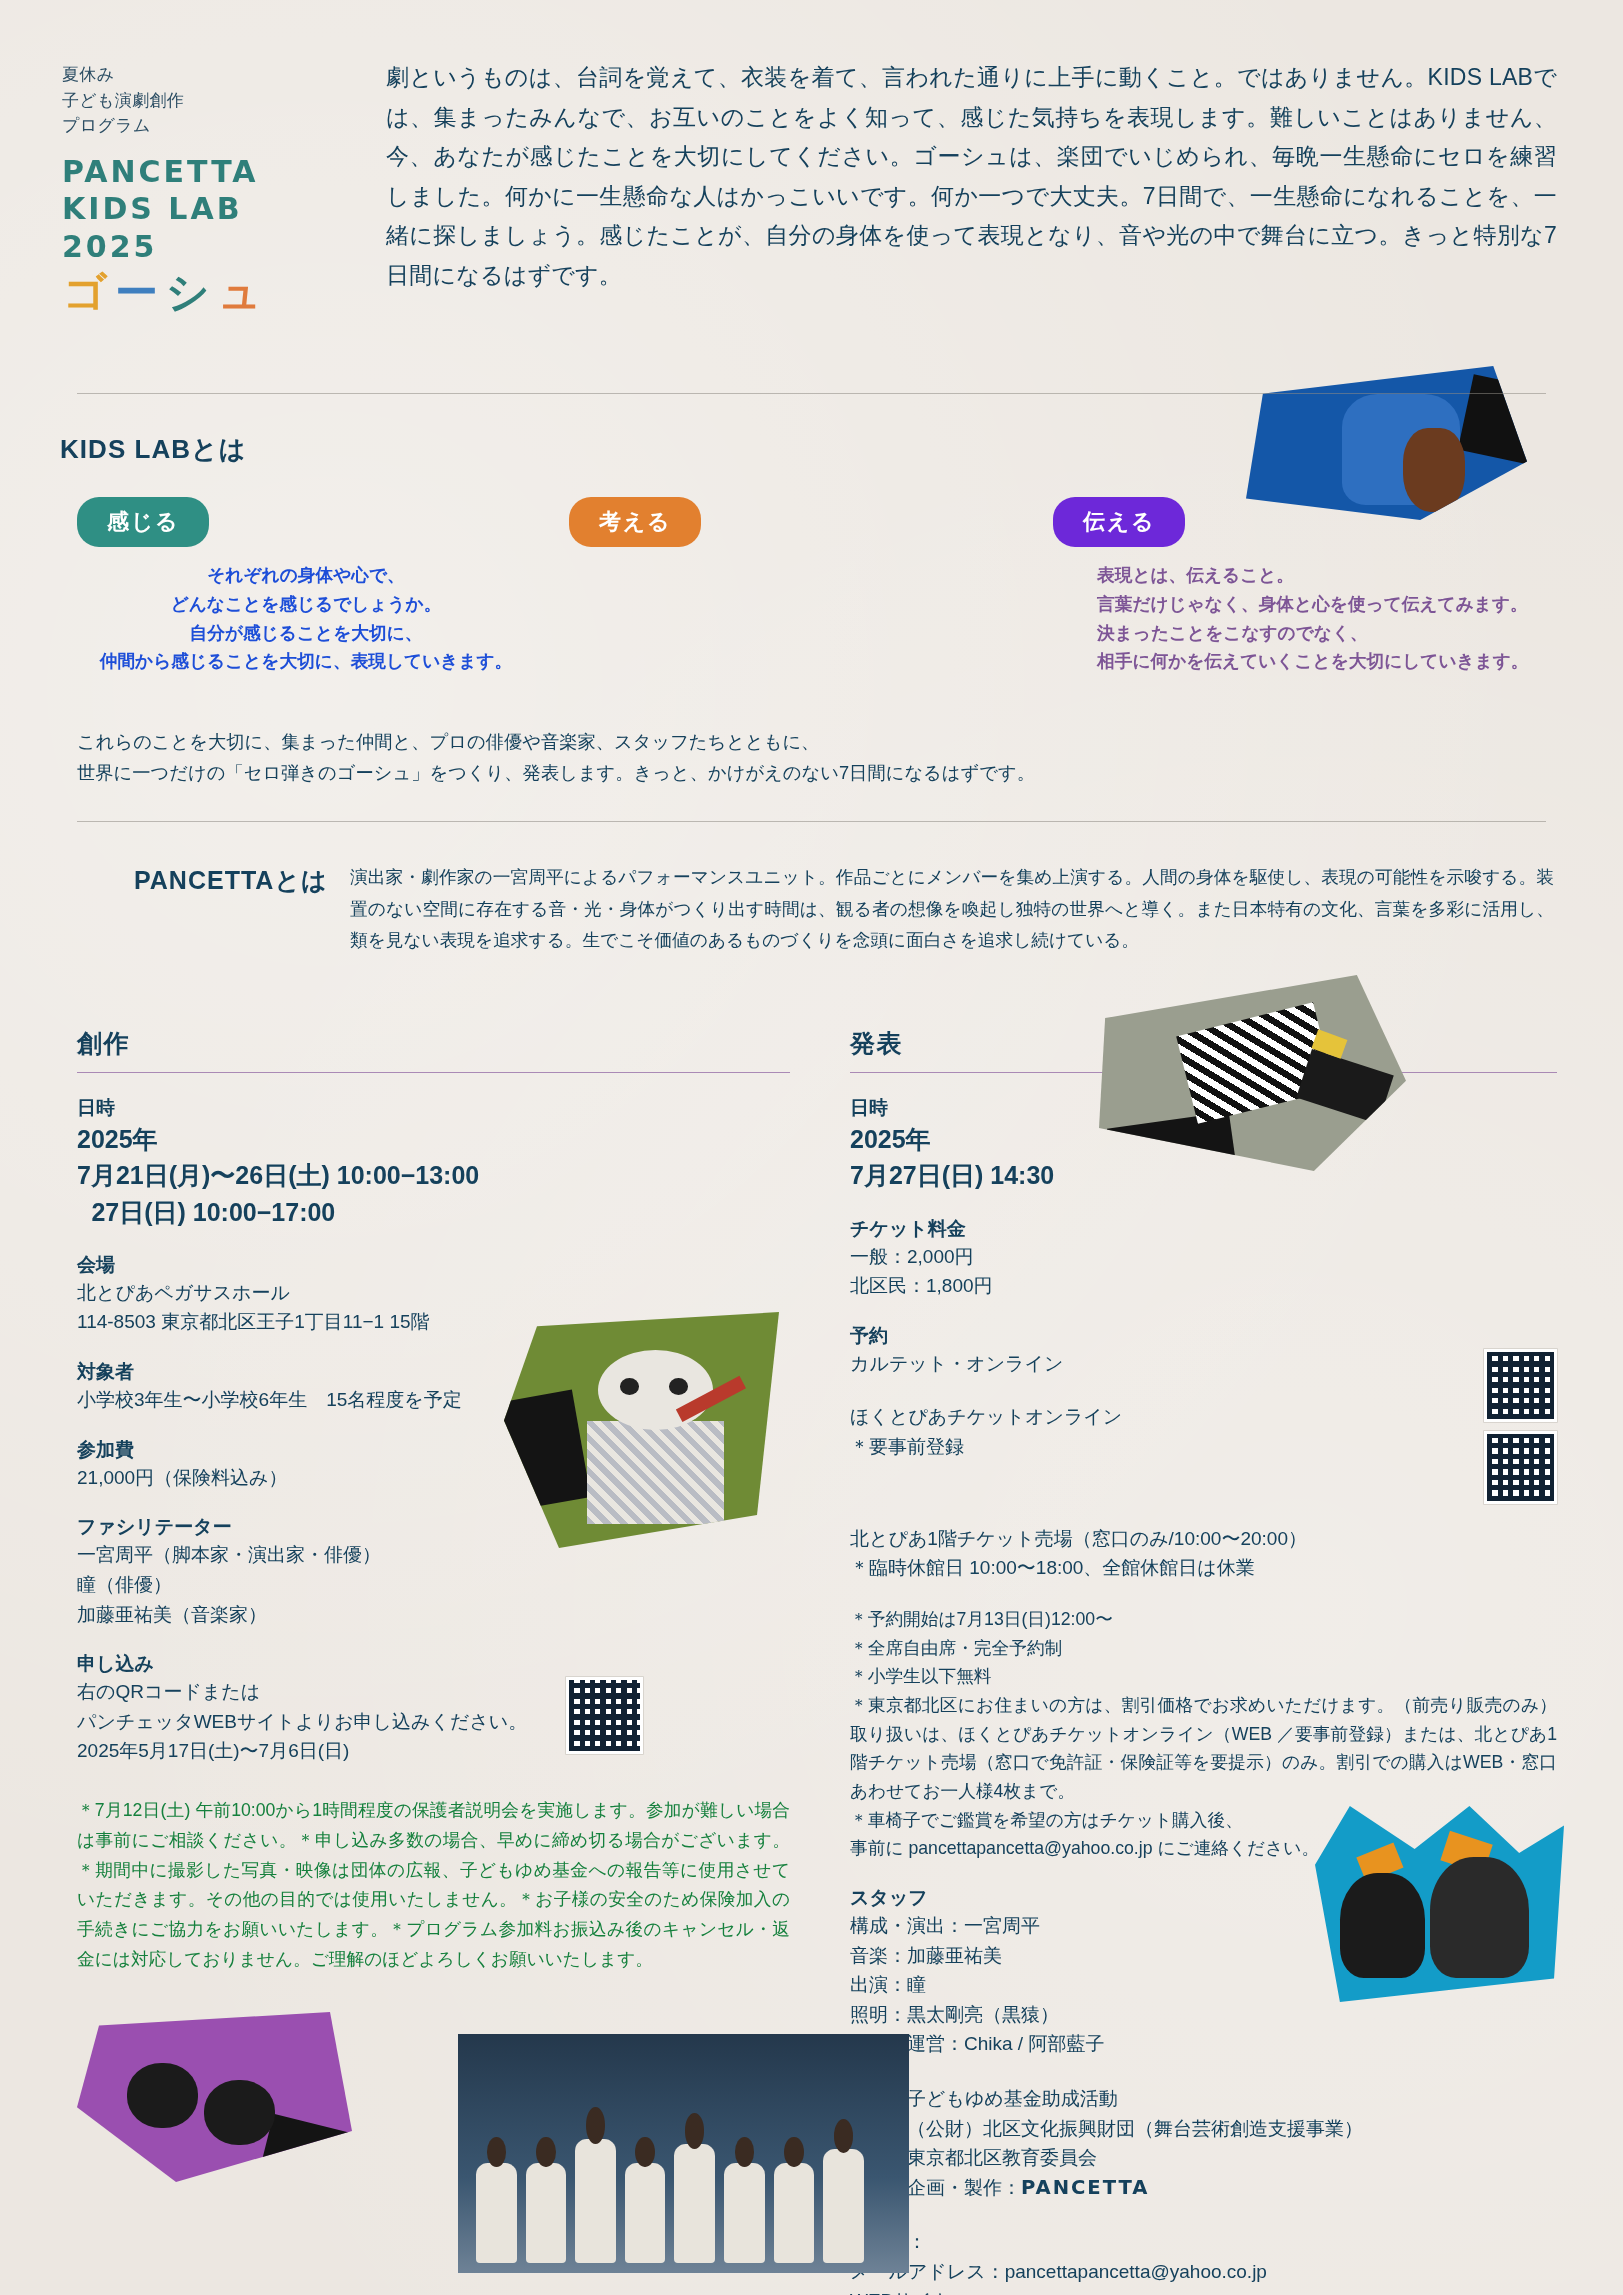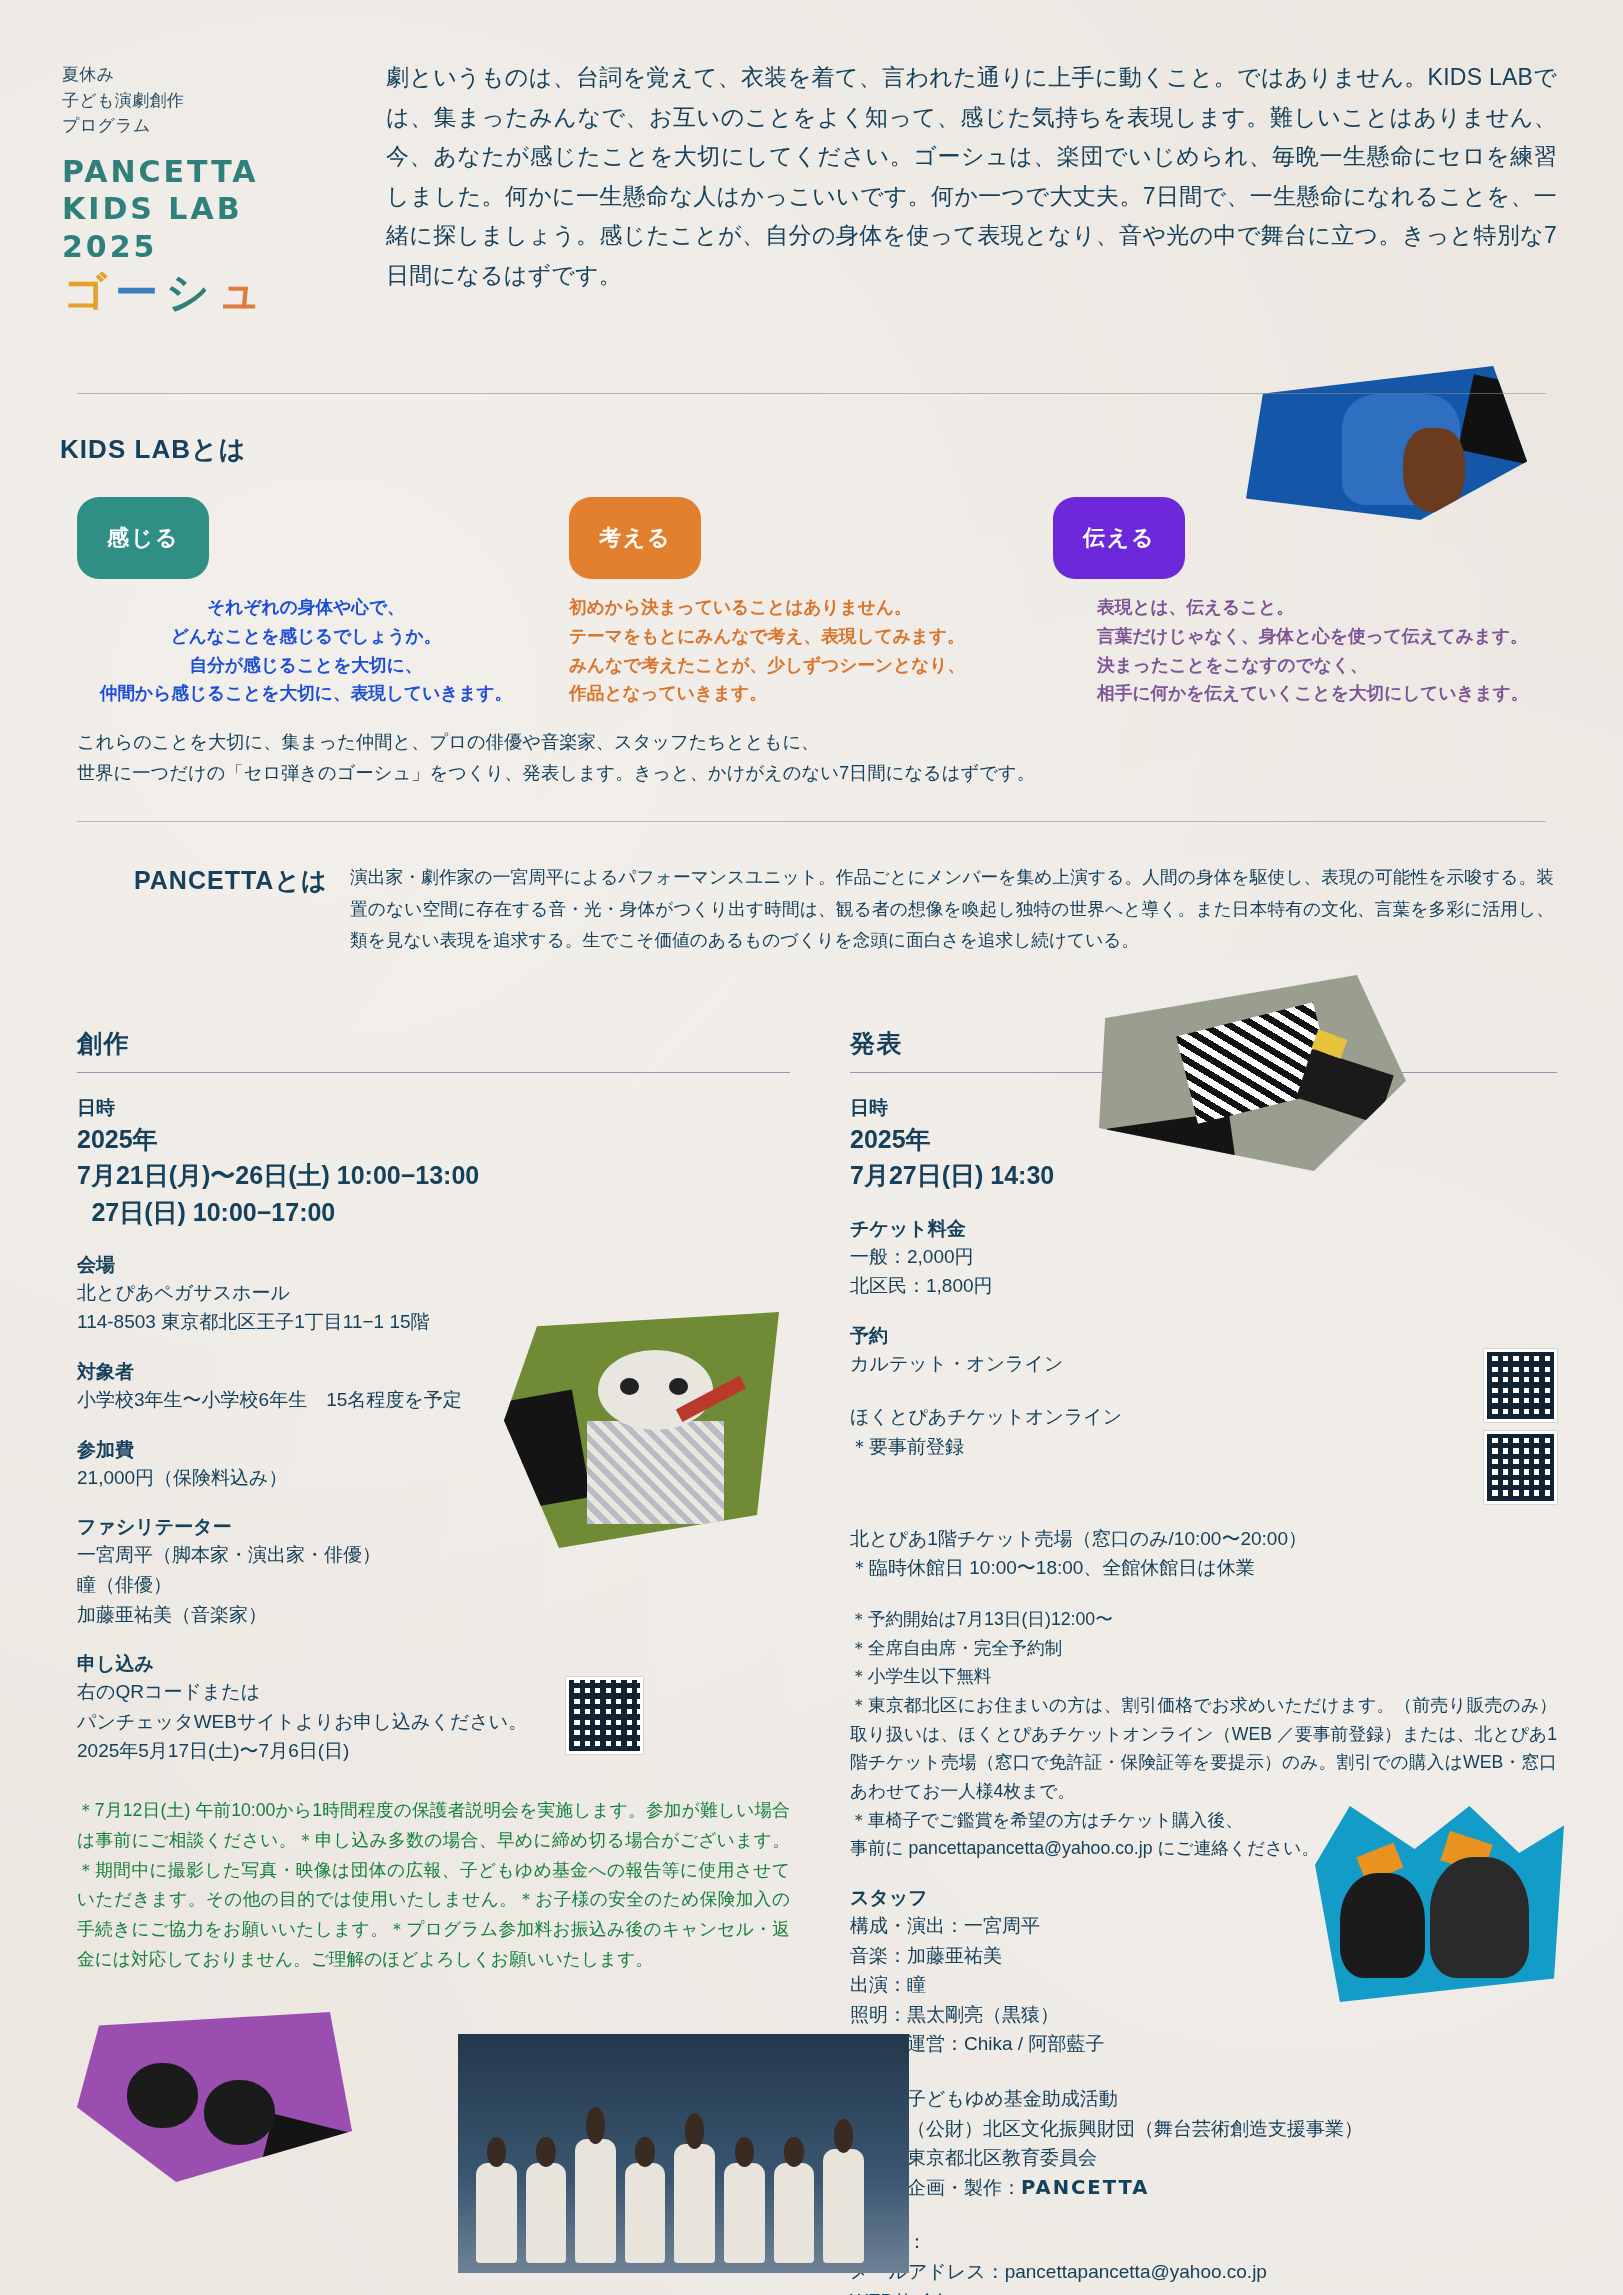--- a/index.html
+++ b/index.html
@@ -54,21 +54,21 @@
   
   .rule{height:1.3px;background:#8e8a84;opacity:.55;}
   #rule1{left:77px;top:393px;width:1469px;}
   #rule2{left:77px;top:821px;width:1469px;}
 
   
   #kidslab-title{left:60px;top:432px;font-size:26px;font-weight:bold;letter-spacing:.04em;color:#15415c;}
 
   .pill{
     display:inline-block;border-radius:22px;color:#fff;
-    font-size:22px;font-weight:bold;padding:26px 30px;letter-spacing:.08em;
+    font-size:22px;font-weight:bold;padding:10px 30px;letter-spacing:.08em;
   }
   .pill.teal{background:#2f8f84;}
   .pill.orange{background:#e2802f;}
   .pill.purple{background:#6d28d9;}
 
   .col-body{margin-top:14.4px;font-size:17.7px;line-height:1.62;font-weight:bold;}
   .c-teal{color:#1d4ed8;text-align:center;}
   .c-orange{color:#d9742a;}
   .c-purple{color:#7d5596;margin-left:44px;}
 
@@ -228,24 +228,20 @@
 
   <div class="abs" id="col1">
     <span class="pill teal">感じる</span>
     <div class="col-body c-teal" style="white-space:pre-line">それぞれの身体や心で、
 どんなことを感じるでしょうか。
 自分が感じることを大切に、
 仲間から感じることを大切に、表現していきます。</div>
   </div>
   <div class="abs" id="col2">
     <span class="pill orange">考える</span>
-    <div class="col-body c-orange" style="white-space:pre-line">初めから決まっていることはありません。
-テーマをもとにみんなで考え、表現してみます。
-みんなで考えたことが、少しずつシーンとなり、
-作品となっていきます。</div>
   </div>
   <div class="abs" id="col3">
     <span class="pill purple">伝える</span>
     <div class="col-body c-purple" style="white-space:pre-line">表現とは、伝えること。
 言葉だけじゃなく、身体と心を使って伝えてみます。
 決まったことをこなすのでなく、
 相手に何かを伝えていくことを大切にしていきます。</div>
   </div>
 
   <div class="abs" id="kidslab-foot" style="white-space:pre-line">これらのことを大切に、集まった仲間と、プロの俳優や音楽家、スタッフたちとともに、

